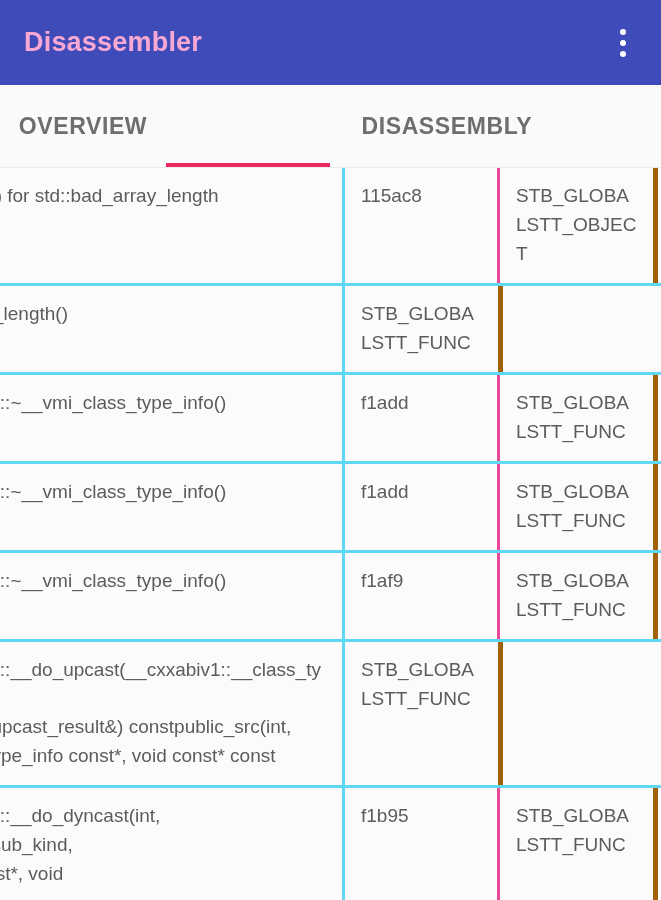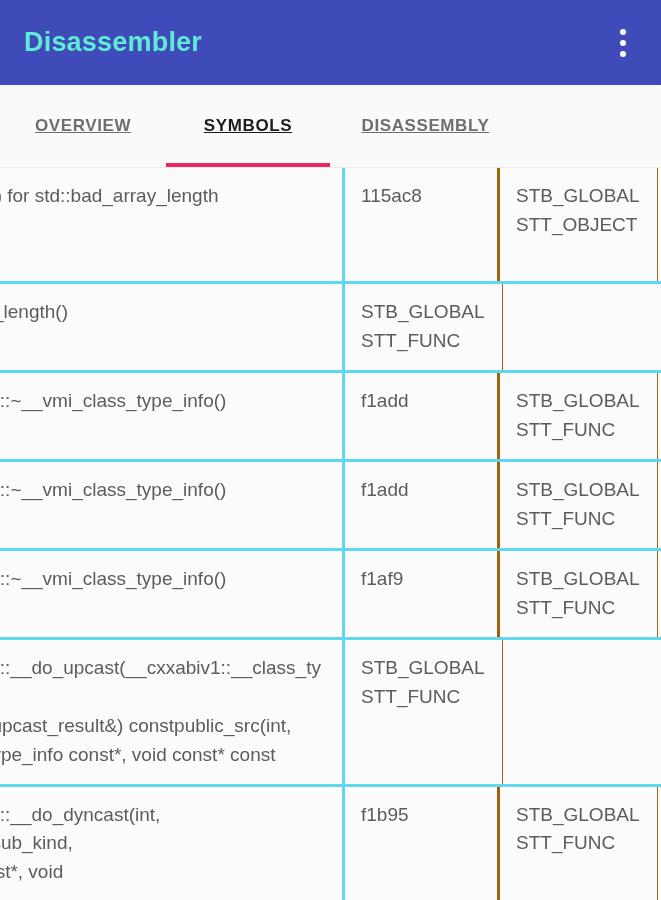--- a/index.html
+++ b/index.html
@@ -19,21 +19,21 @@
   .appbar {
     position: relative;
     height: 85px;
     background: #3f4bb8;
     display: flex;
     align-items: center;
     padding: 0 16px 0 24px;
     box-sizing: border-box;
   }
   .appbar-title {
-    color: #5eead4;
+    color: #f9a8d4;
     font-size: 27px;
     font-weight: bold;
     letter-spacing: 0.2px;
     flex: 1 1 auto;
     white-space: nowrap;
   }
   .overflow-btn {
     width: 44px;
     height: 60px;
     display: flex;
@@ -65,28 +65,27 @@
     flex: 0 0 auto;
     height: 100%;
     display: flex;
     align-items: center;
     justify-content: center;
     box-sizing: border-box;
     cursor: pointer;
     position: relative;
   }
   .tab-label {
-    font-size: 17px;
+    font-size: 23px;
     font-weight: bold;
     letter-spacing: 0.6px;
     color: #6e6e6e;
     text-align: center;
     line-height: 1.32;
     padding: 0 6px;
-    text-decoration: underline;
   }
   .tab.active .tab-label { color: #1c1c1c; }
   .tab-indicator {
     position: absolute;
     left: 0;
     right: 0;
     bottom: 0;
     height: 4px;
     background: #ec2a62;
   }
@@ -127,26 +126,26 @@
     overflow: hidden;
   }
   .cell-name {
     width: 659px;
     flex: 0 0 659px;
     border-right: 3px solid #5fd8f4;
   }
   .cell-addr {
     width: 155px;
     flex: 0 0 155px;
-    border-right: 3px solid #a16207;
+    border-right: 3px solid #ec4899;
   }
   .cell-type {
     width: 158px;
     flex: 0 0 158px;
-    border-right: 1px solid #a16207;
+    border-right: 5px solid #a16207;
   }
 
   
   .r0 { min-height: 116px; }
   .r1 { min-height: 89px; }
   .r2 { min-height: 89px; }
   .r3 { min-height: 89px; }
   .r4 { min-height: 89px; }
   .r5 { min-height: 143px; }
   .r6 { min-height: 120px; }
@@ -161,21 +160,20 @@
     <span class="dot"></span>
     <span class="dot"></span>
   </div>
 </div>
 
 <div class="tabbar">
   <div class="tab tab-0">
     <span class="tab-label">OVERVIEW</span>
   </div>
   <div class="tab tab-2 active">
-    <span class="tab-label">SYMBOLS</span>
     <span class="tab-indicator"></span>
   </div>
   <div class="tab tab-3">
     <span class="tab-label">DISASSEMBLY</span>
   </div>
 </div>
 
 <div class="table-wrap">
   <div class="table">
 

